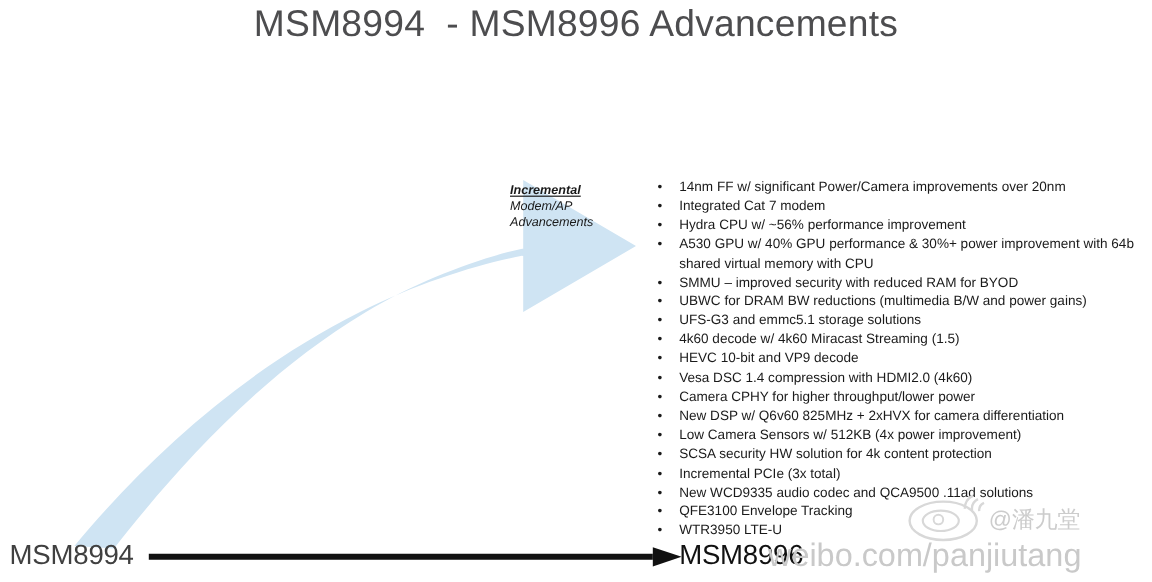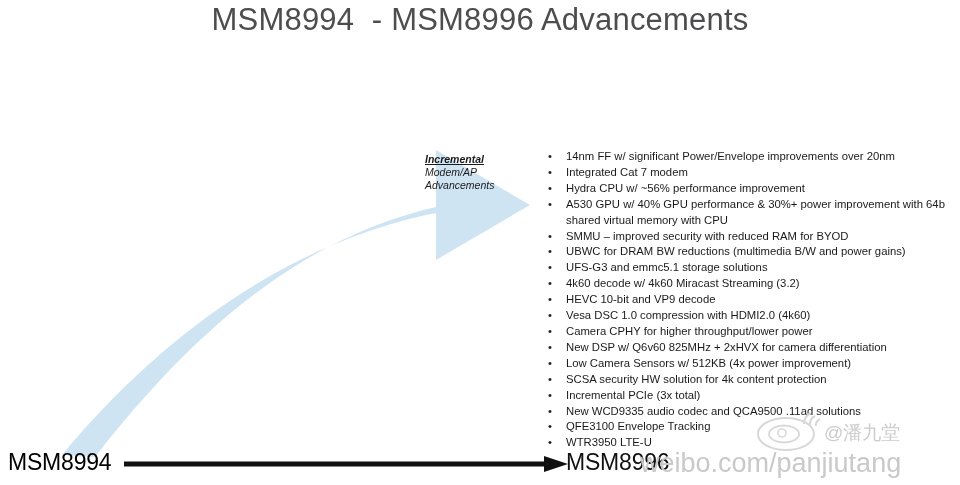--- a/index.html
+++ b/index.html
@@ -87,21 +87,21 @@
     white-space: pre-wrap;
   }
 
   
   #label-left {
     position: absolute;
     left: 8px;
     top: 449px;
     font-size: 23px;
     font-weight: 400;
-    color: #000000;
+    color: #404040;
     letter-spacing: -0.2px;
   }
   #label-right {
     position: absolute;
     left: 566px;
     top: 449px;
     font-size: 23px;
     font-weight: 400;
     color: #111111;
     letter-spacing: -0.2px;
@@ -170,21 +170,21 @@
 
   <div id="incremental-label">
     <span class="hl">Incremental</span>
     <span class="ln">Modem/AP</span>
     <span class="ln">Advancements</span>
   </div>
 
   <div id="bullet-list">
       <div class="bullet-row">
         <span class="dot">•</span>
-        <span class="btext">14nm FF w/ significant Power/Envelope improvements over 20nm</span>
+        <span class="btext">14nm FF w/ significant Power/Camera improvements over 20nm</span>
       </div>
       <div class="bullet-row">
         <span class="dot">•</span>
         <span class="btext">Integrated Cat 7 modem</span>
       </div>
       <div class="bullet-row">
         <span class="dot">•</span>
         <span class="btext">Hydra CPU w/ ~56% performance improvement</span>
       </div>
       <div class="bullet-row">
@@ -198,29 +198,29 @@
       <div class="bullet-row">
         <span class="dot">•</span>
         <span class="btext">UBWC for DRAM BW reductions (multimedia B/W and power gains)</span>
       </div>
       <div class="bullet-row">
         <span class="dot">•</span>
         <span class="btext">UFS-G3 and emmc5.1 storage solutions</span>
       </div>
       <div class="bullet-row">
         <span class="dot">•</span>
-        <span class="btext">4k60 decode w/ 4k60 Miracast Streaming (3.2)</span>
+        <span class="btext">4k60 decode w/ 4k60 Miracast Streaming (1.5)</span>
       </div>
       <div class="bullet-row">
         <span class="dot">•</span>
         <span class="btext">HEVC 10-bit and VP9 decode</span>
       </div>
       <div class="bullet-row">
         <span class="dot">•</span>
-        <span class="btext">Vesa DSC 1.0 compression with HDMI2.0 (4k60)</span>
+        <span class="btext">Vesa DSC 1.4 compression with HDMI2.0 (4k60)</span>
       </div>
       <div class="bullet-row">
         <span class="dot">•</span>
         <span class="btext">Camera CPHY for higher throughput/lower power</span>
       </div>
       <div class="bullet-row">
         <span class="dot">•</span>
         <span class="btext">New DSP w/ Q6v60 825MHz + 2xHVX for camera differentiation</span>
       </div>
       <div class="bullet-row">

